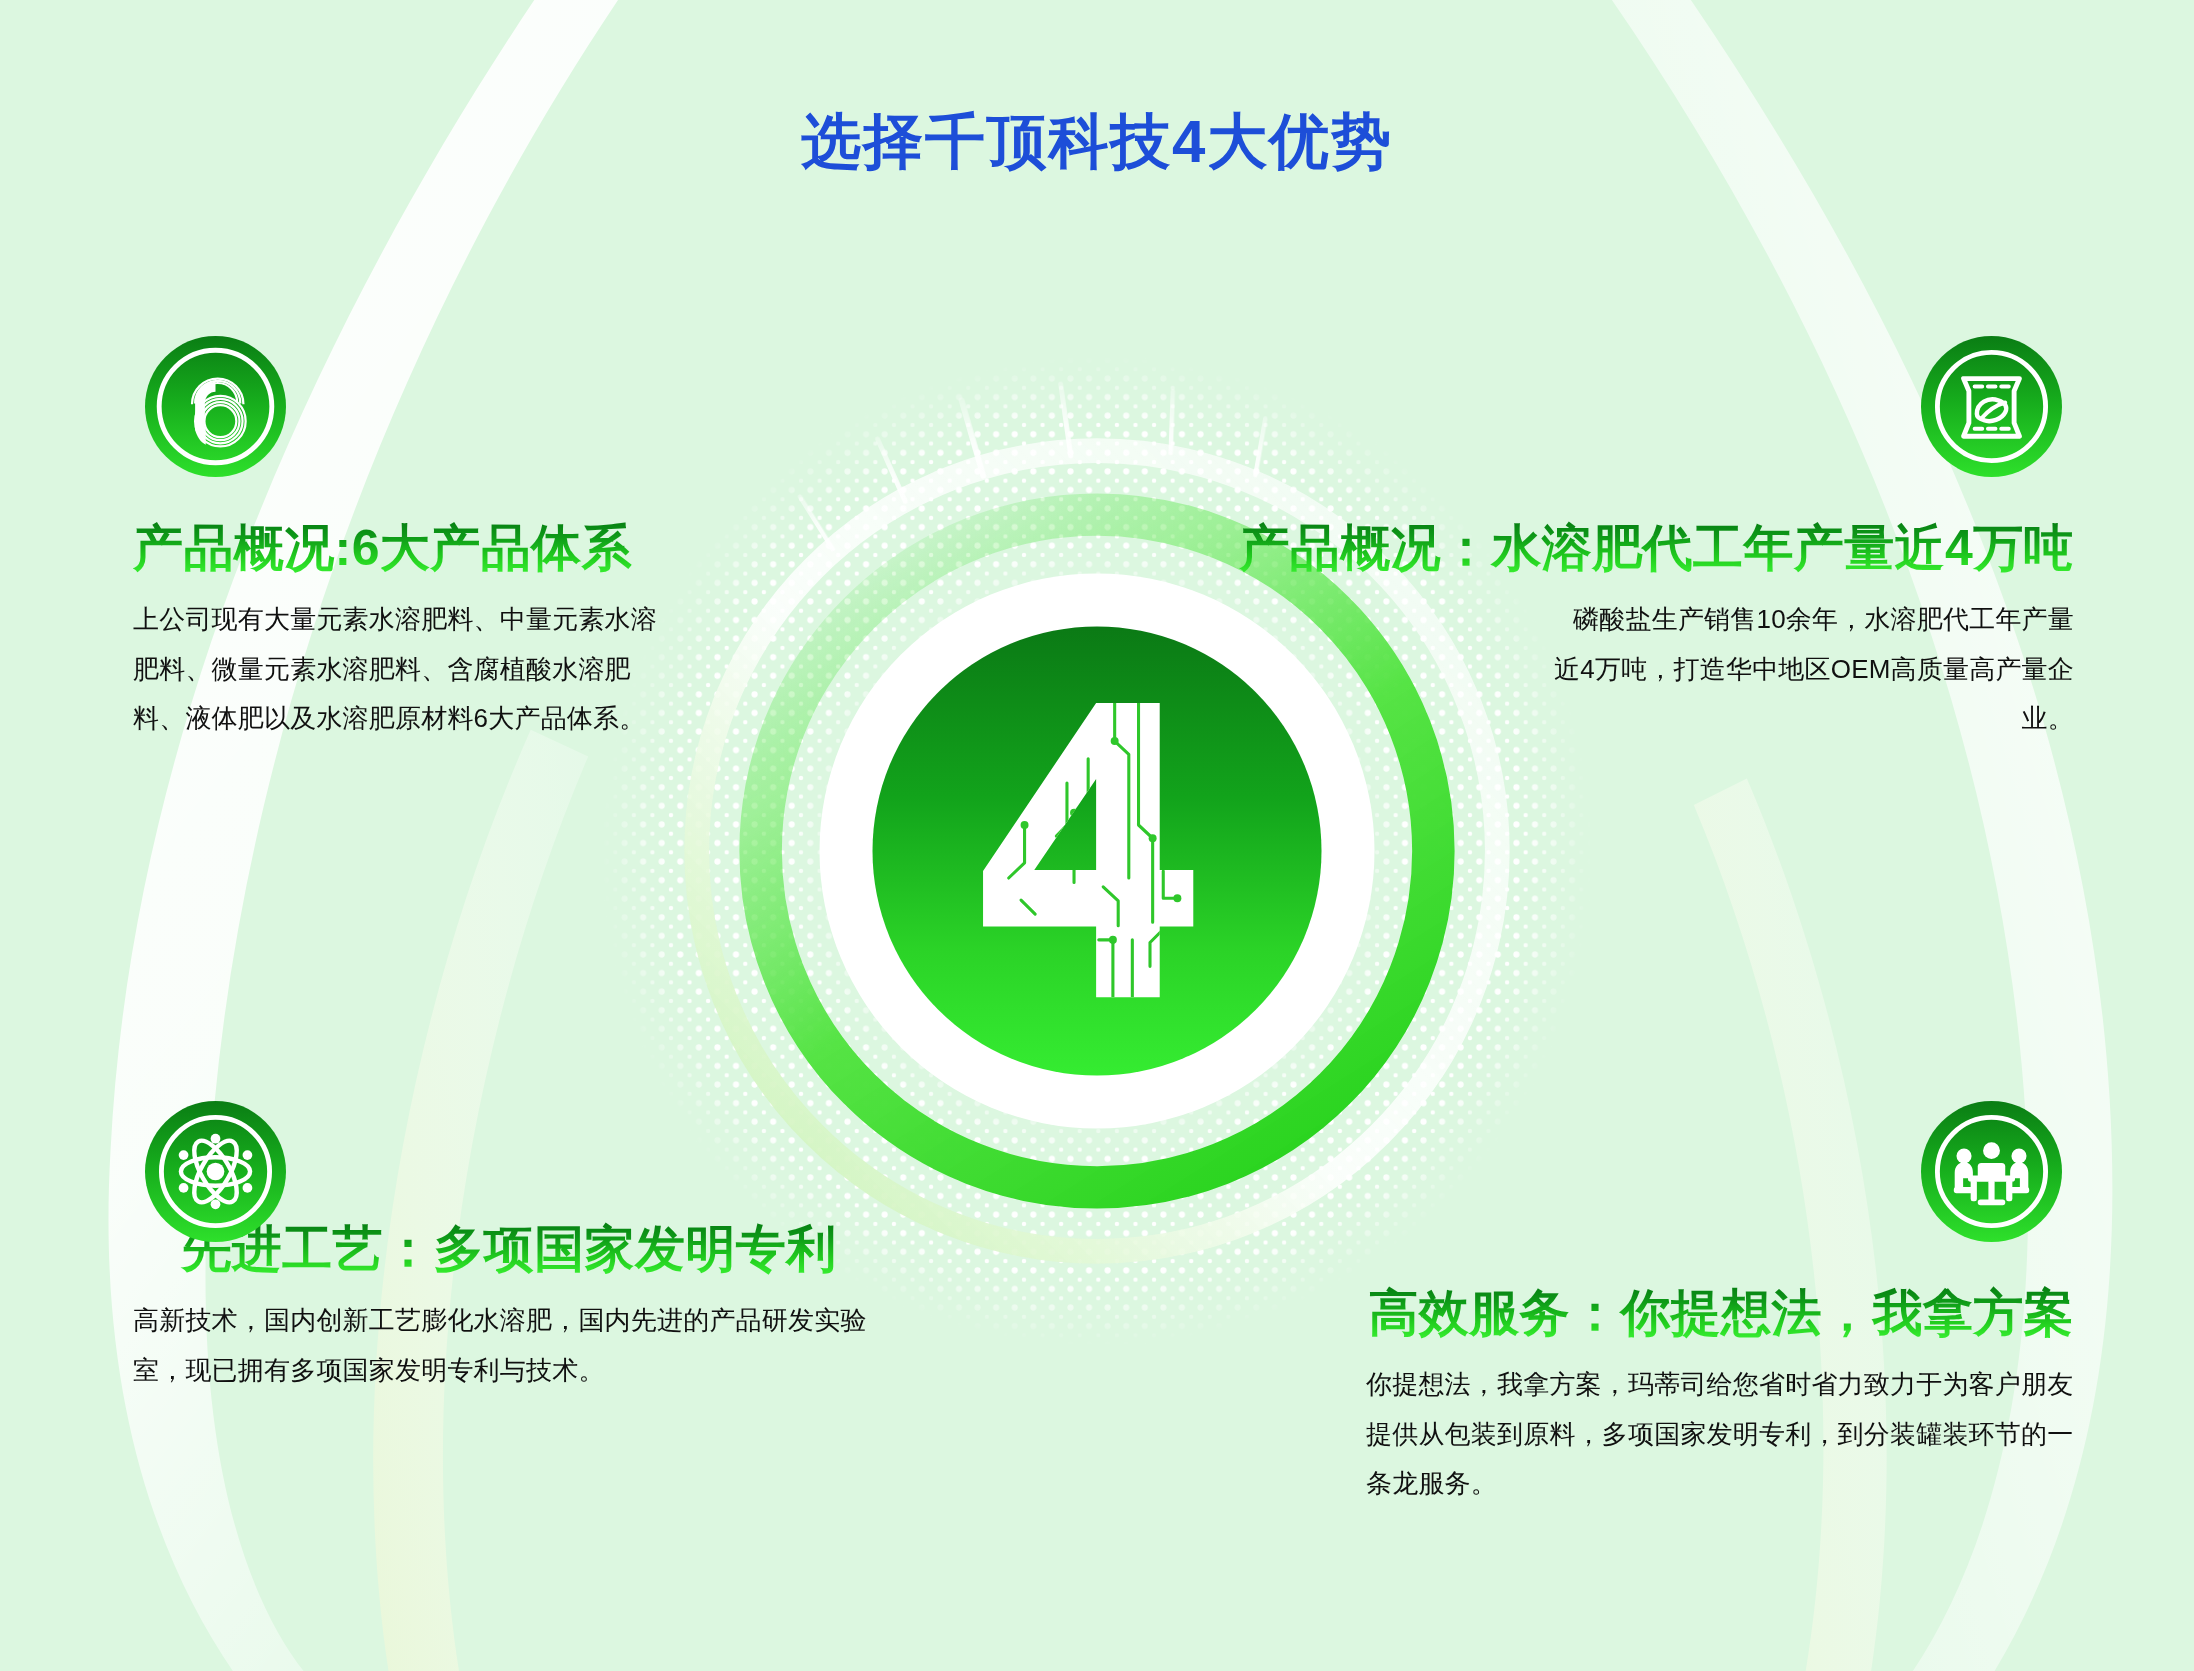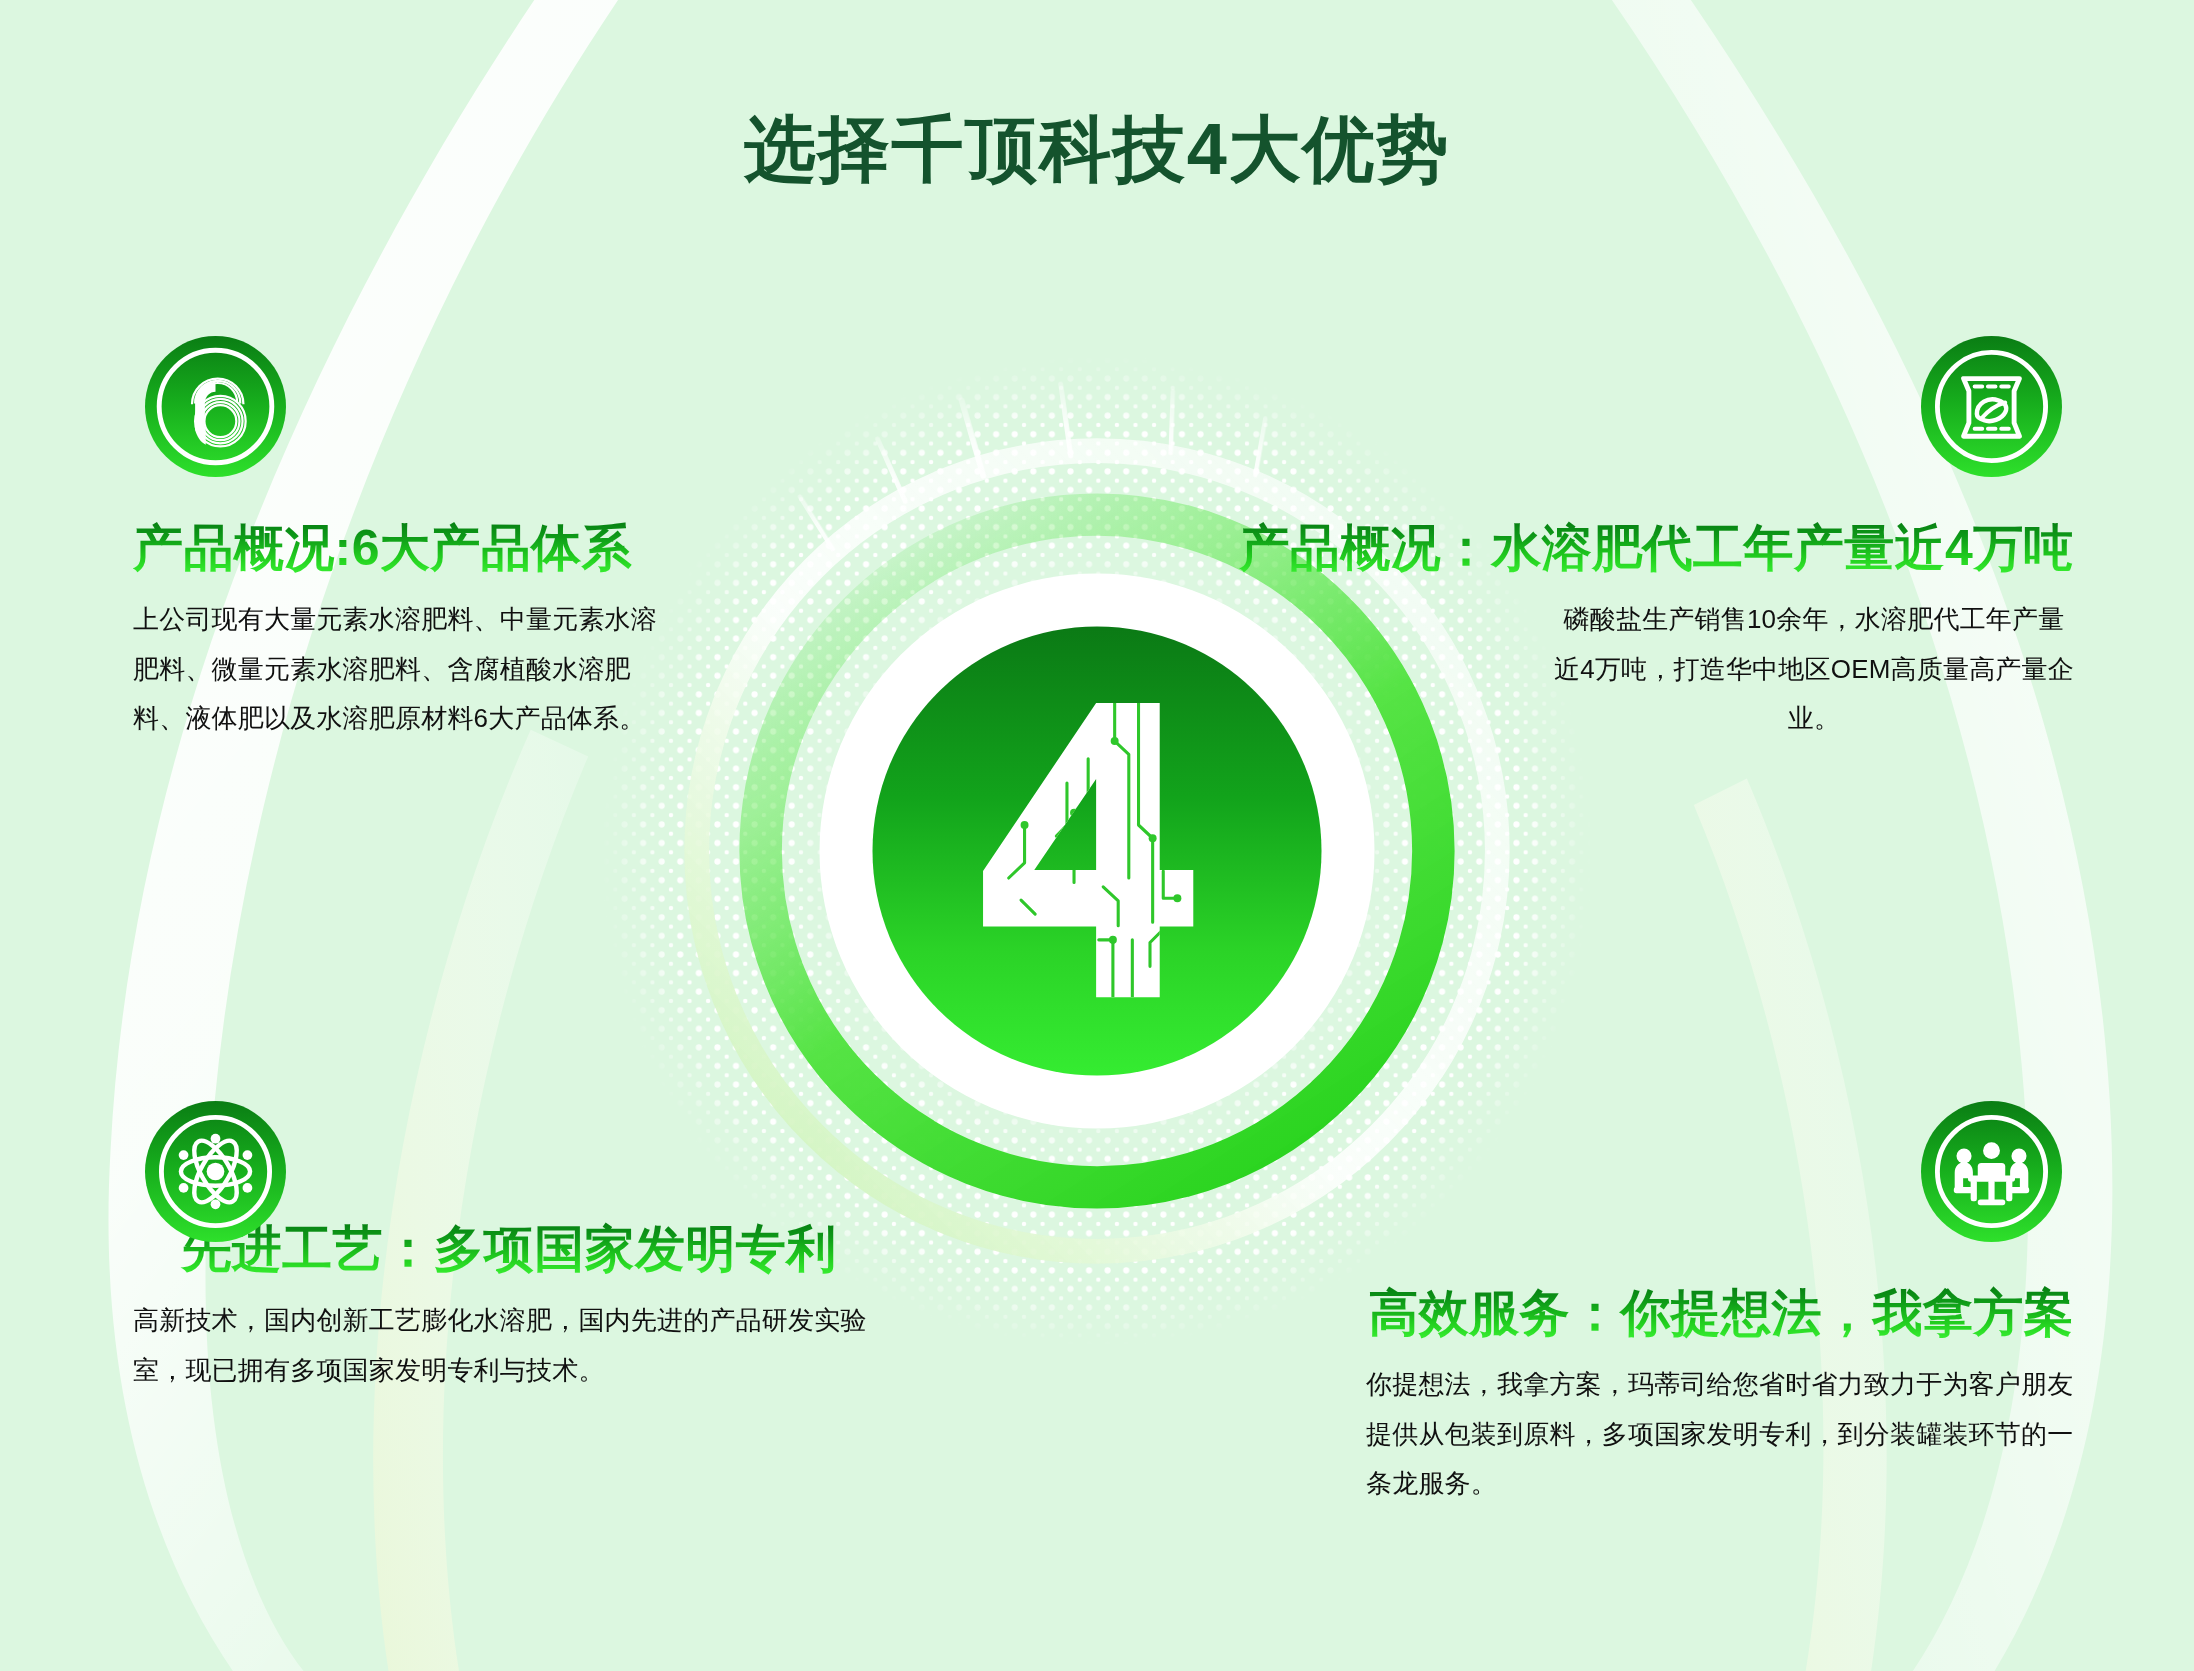--- a/index.html
+++ b/index.html
@@ -81,38 +81,38 @@
 
   
   #feat-tl{left:133px;top:336px;width:571px;}
   #feat-tl .badge{left:12.4px;top:0;}
   #feat-tl .f-head{margin-top:184px;text-align:left;}
   #feat-tl .f-body{margin-top:18.6px;text-align:left;width:546px;}
 
   #feat-tr{left:1194px;top:336px;width:880px;text-align:right;}
   #feat-tr .badge{right:12.4px;top:0;}
   #feat-tr .f-head{margin-top:184px;text-align:right;}
-  #feat-tr .f-body{margin-top:18.6px;text-align:center;width:520px;margin-left:360px;}
+  #feat-tr .f-body{margin-top:18.6px;text-align:right;width:520px;margin-left:360px;}
 
   #feat-bl{left:133px;top:1101px;width:752px;}
   #feat-bl .badge{left:12.4px;top:0;}
   #feat-bl .f-head{margin-top:120px;text-align:center;}
   #feat-bl .f-body{margin-top:18.6px;text-align:left;width:743px;}
 
   #feat-br{left:1322px;top:1101px;width:752px;text-align:right;}
   #feat-br .badge{right:12.4px;top:0;}
   #feat-br .f-head{margin-top:184px;text-align:right;}
   #feat-br .f-body{margin-top:18.6px;text-align:left;width:708px;margin-left:44px;}
 
   
   #page-title{
     position:absolute;left:0;top:102px;width:2194px;
     text-align:center;
-    font-size:72px;font-weight:bold;
-    color:#14532d;
+    font-size:60px;font-weight:bold;
+    color:#1d4ed8;
     letter-spacing:1.8px;
     white-space:nowrap;
   }
 </style>
 </head>
 <body>
 
 <div class="bg-layer">
   <svg class="bg-svg" viewBox="0 0 4961 3780" preserveAspectRatio="none">
     <defs>

